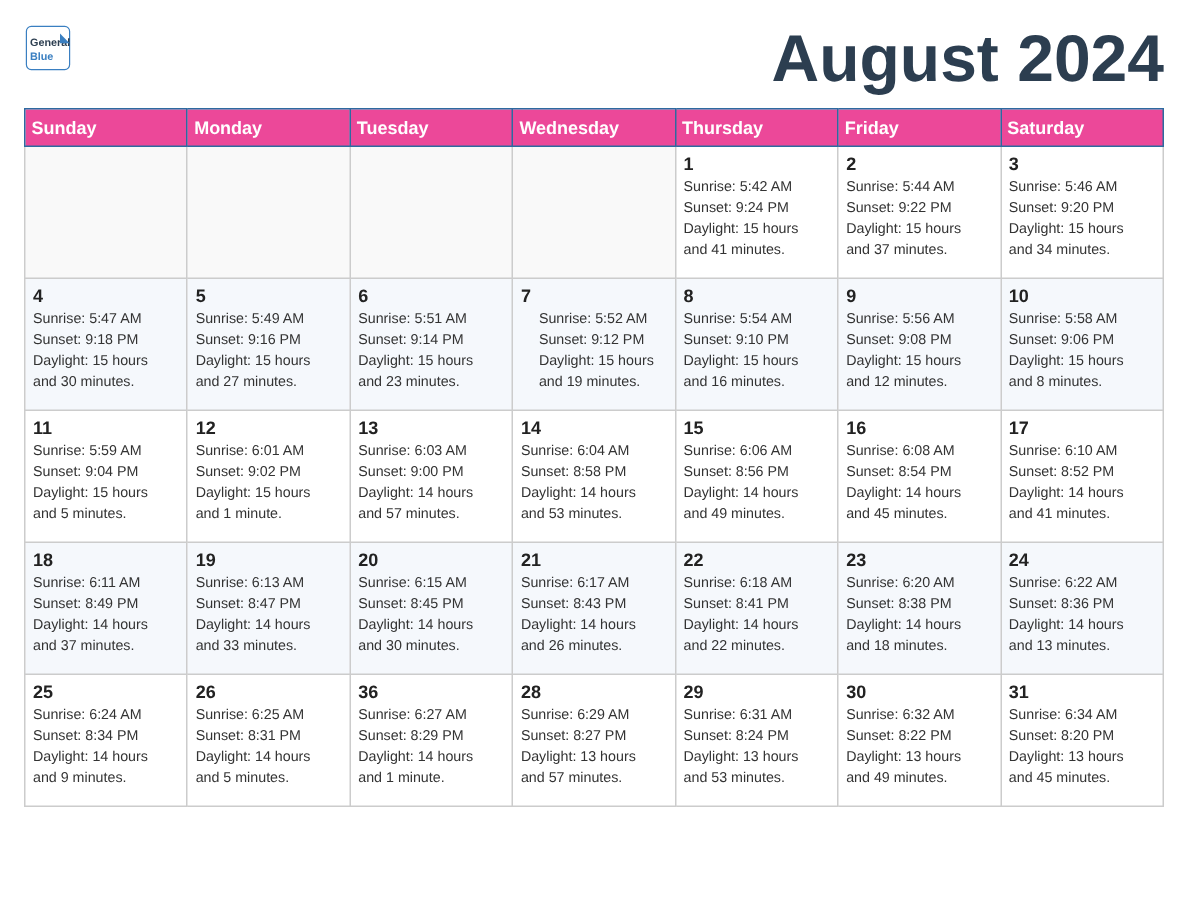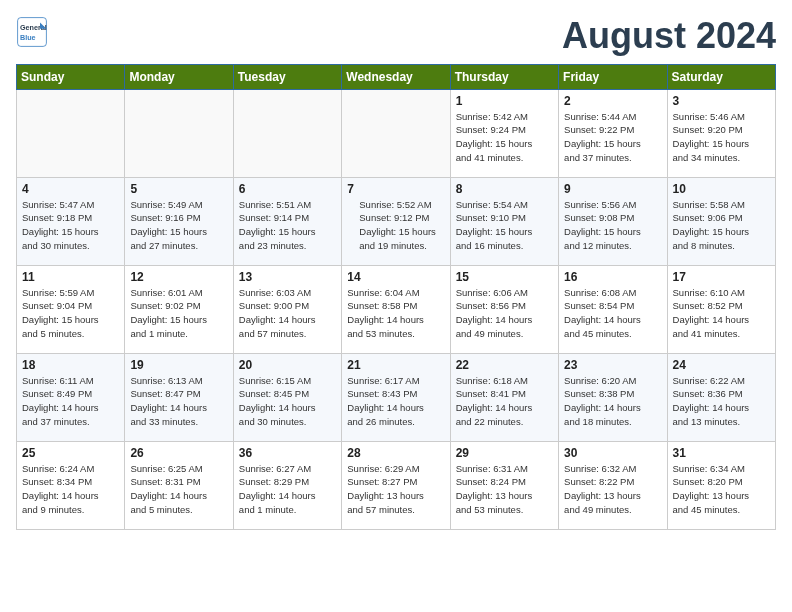--- a/index.html
+++ b/index.html
@@ -22,37 +22,37 @@
       gap: 4px;
     }
     .logo-icon {
       width: 32px;
       height: 32px;
     }
     .title-section {
       text-align: right;
     }
     .month-title {
-      font-size: 36px;
+      font-size: 44px;
       font-weight: bold;
       color: #2c3e50;
       line-height: 1.1;
     }
     .subtitle {
       font-size: 14px;
       color: #555;
       margin-top: 2px;
     }
     table {
       width: 100%;
       border-collapse: collapse;
       table-layout: fixed;
     }
     thead th {
-      background-color: #4d7c0f;
+      background-color: #ec4899;
       color: #fff;
       font-size: 12px;
       font-weight: bold;
       padding: 5px 4px;
       text-align: left;
       border: 1px solid #2d6aa0;
     }
     tbody td {
       border: 1px solid #ccc;
       vertical-align: top;

